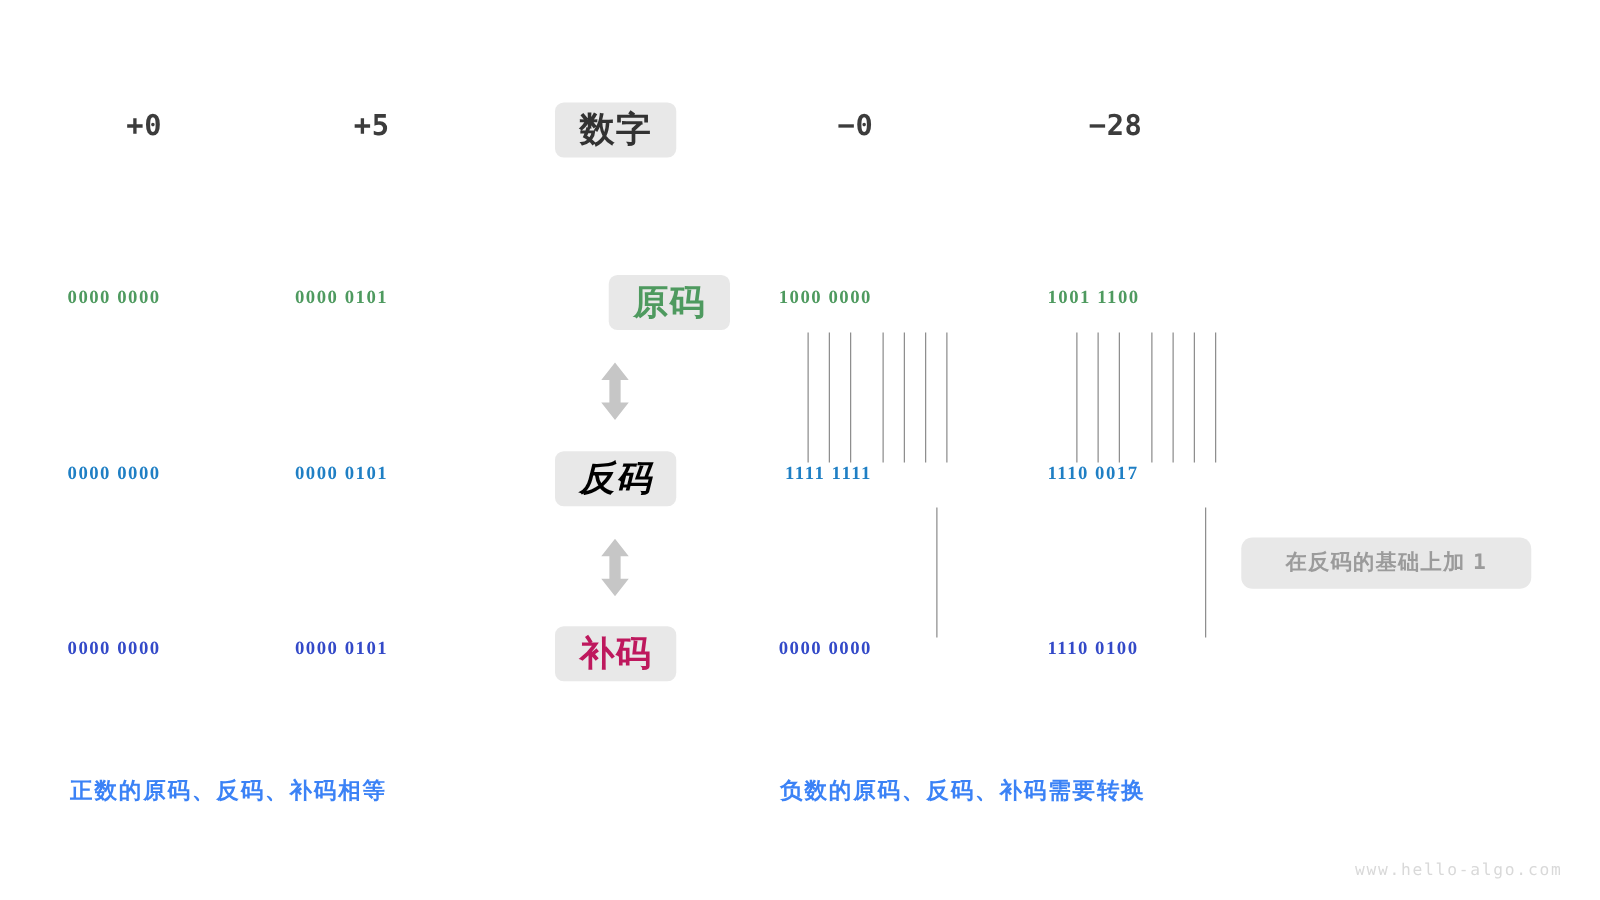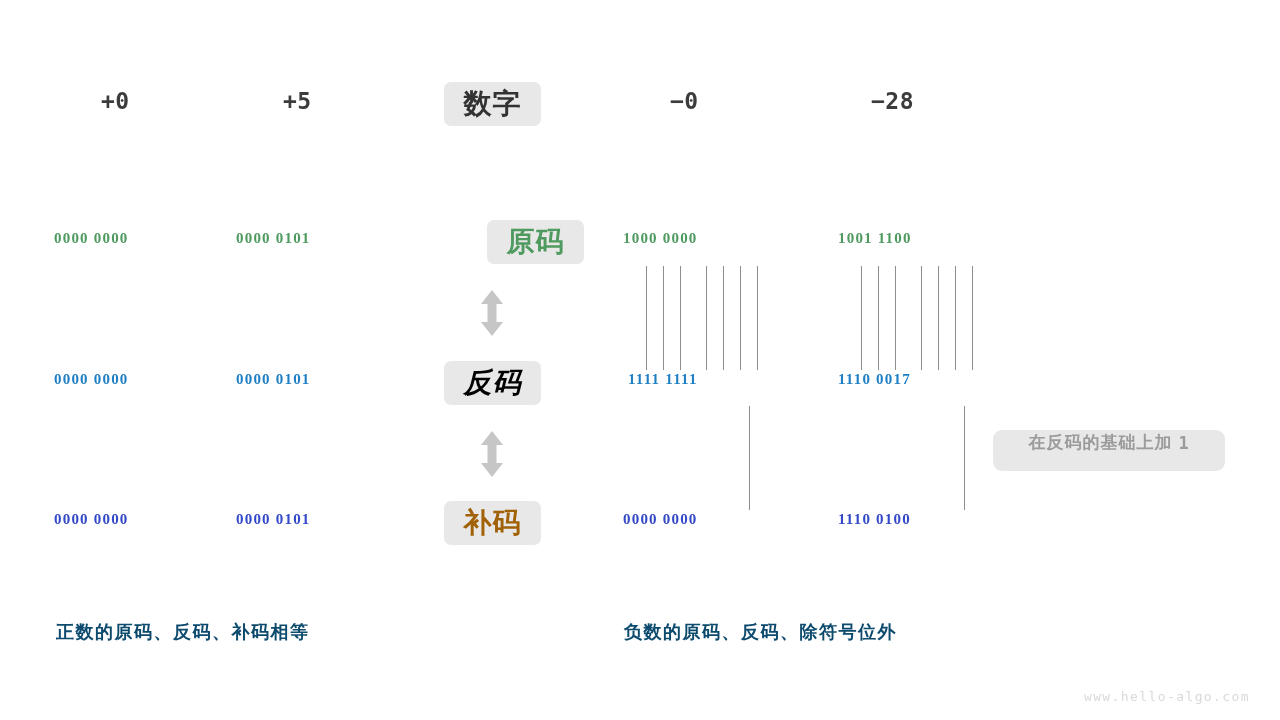--- a/index.html
+++ b/index.html
@@ -54,21 +54,21 @@
     display: flex;
     align-items: center;
     justify-content: center;
     font-weight: bold;
     font-size: 28px;
     letter-spacing: 1px;
   }
   .badge-num  { color: #323232; }
   .badge-sign { color: #4e9a5f; }
   .badge-ones { color: #000000; font-style: italic; }
-  .badge-twos { color: #a16207; }
+  .badge-twos { color: #be185d; }
 
   
   .note {
     position: absolute;
     background: #e8e8e8;
     border-radius: 9px;
     color: #9b9b9b;
     font-weight: bold;
     font-size: 17px;
     letter-spacing: 1px;
@@ -81,21 +81,21 @@
   }
   .note-row { white-space: nowrap; }
   .note-num {
     font-family: "DejaVu Sans Mono", "Liberation Mono", monospace;
     padding-left: 6px;
   }
 
   
   .caption {
     position: absolute;
-    color: #0c4a6e;
+    color: #3b82f6;
     font-weight: bold;
     font-size: 18px;
     letter-spacing: 1.5px;
     white-space: nowrap;
   }
 
   
   .watermark {
     position: absolute;
     right: 30px;
@@ -192,24 +192,24 @@
   <div class="cell mono c-twos" style="left:236px; top:511px;">0000 0101</div>
 
   <div class="badge badge-twos" style="left:444px; top:501px; width:97px; height:44px;">补码</div>
 
   <div class="cell mono c-twos" style="left:623px; top:511px;">0000 0000</div>
 
   <div class="cell mono c-twos" style="left:838px; top:511px;">1110 0100</div>
 
 
   <div class="note" style="left:993px; top:430px; width:232px; height:41px;
-              flex-direction:row; align-items:flex-start;">
+              flex-direction:row; align-items:center;">
     <span class="note-row">在反码的基础上加</span>
     <span class="note-row note-num">1</span>
   </div>
 
   <div class="caption" style="left:56px; top:620px;">正数的原码、反码、补码相等</div>
 
-  <div class="caption" style="left:624px; top:620px;">负数的原码、反码、除符号位外</div>
+  <div class="caption" style="left:624px; top:620px;">负数的原码、反码、补码需要转换</div>
 
   <div class="watermark">www.hello-algo.com</div>
 
 </div>
 
 </body></html>

